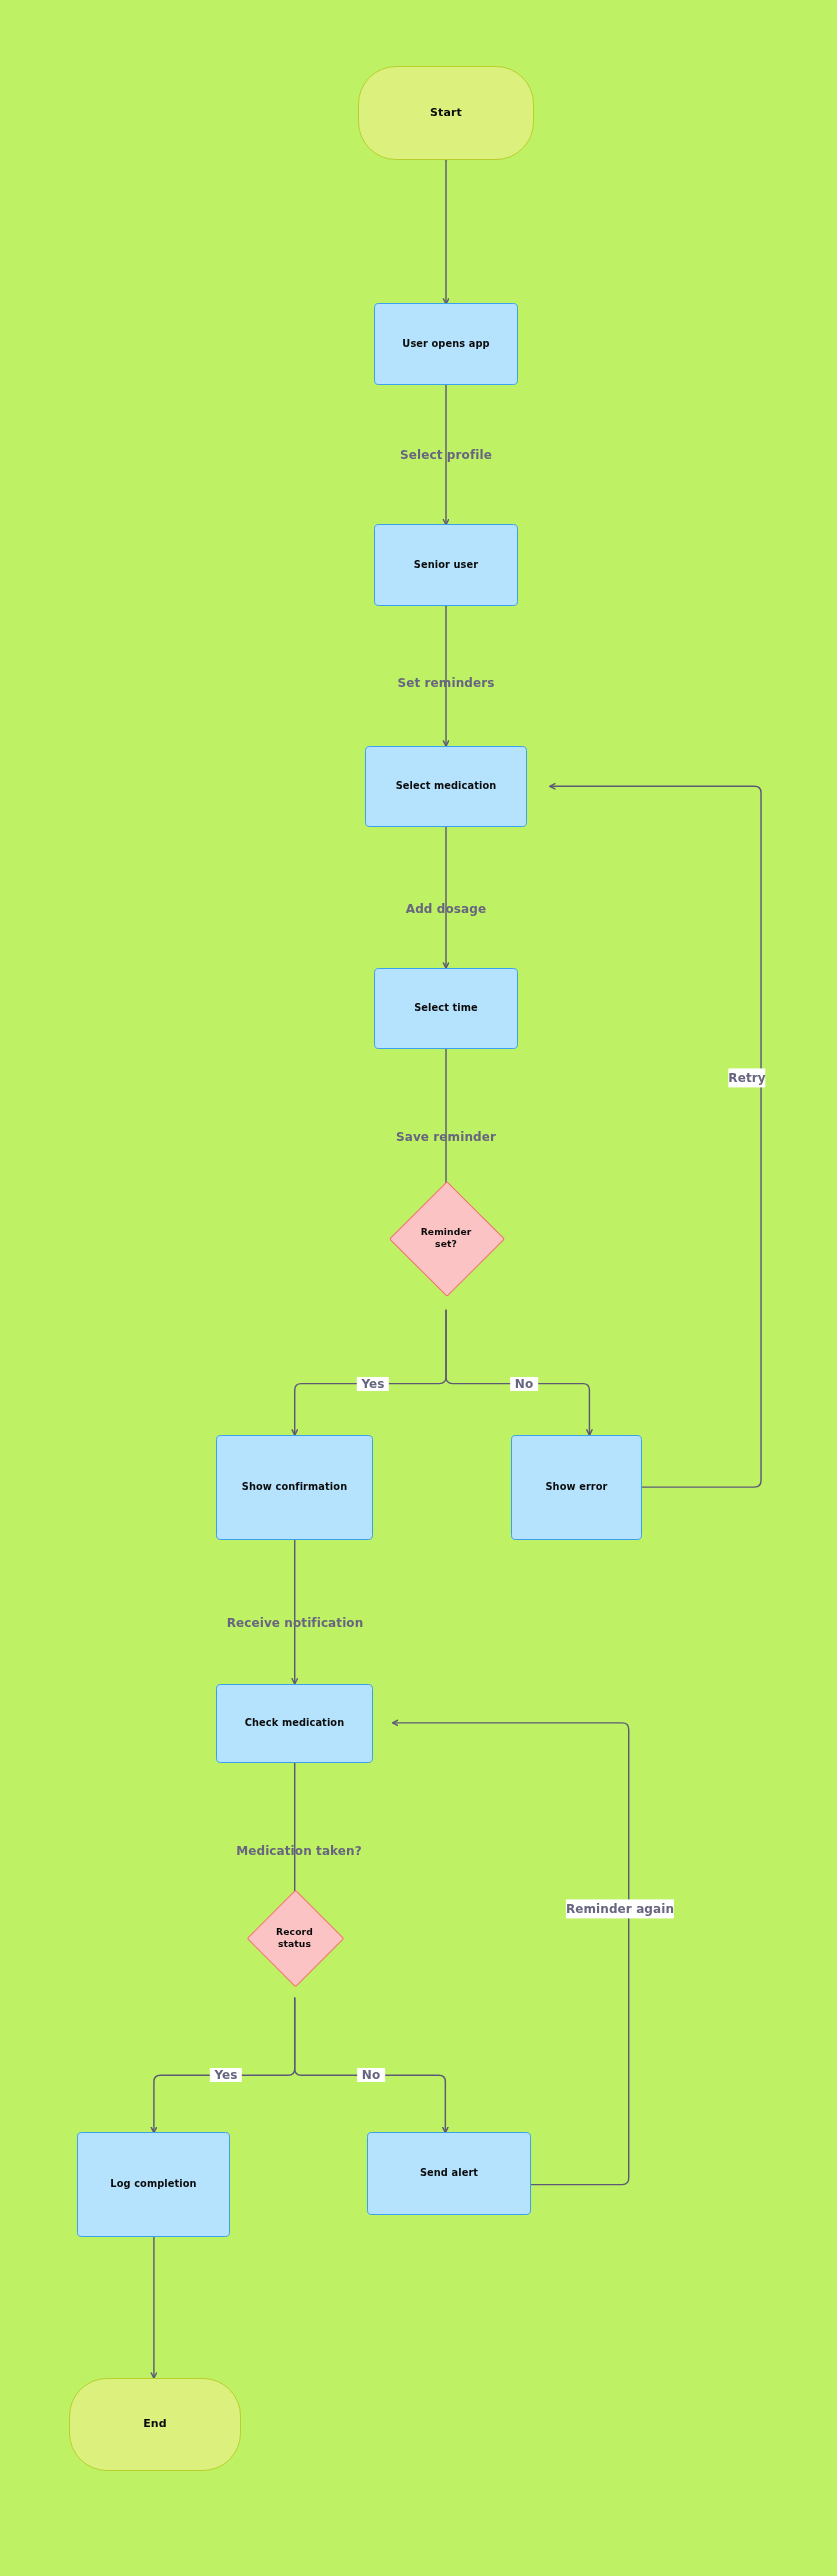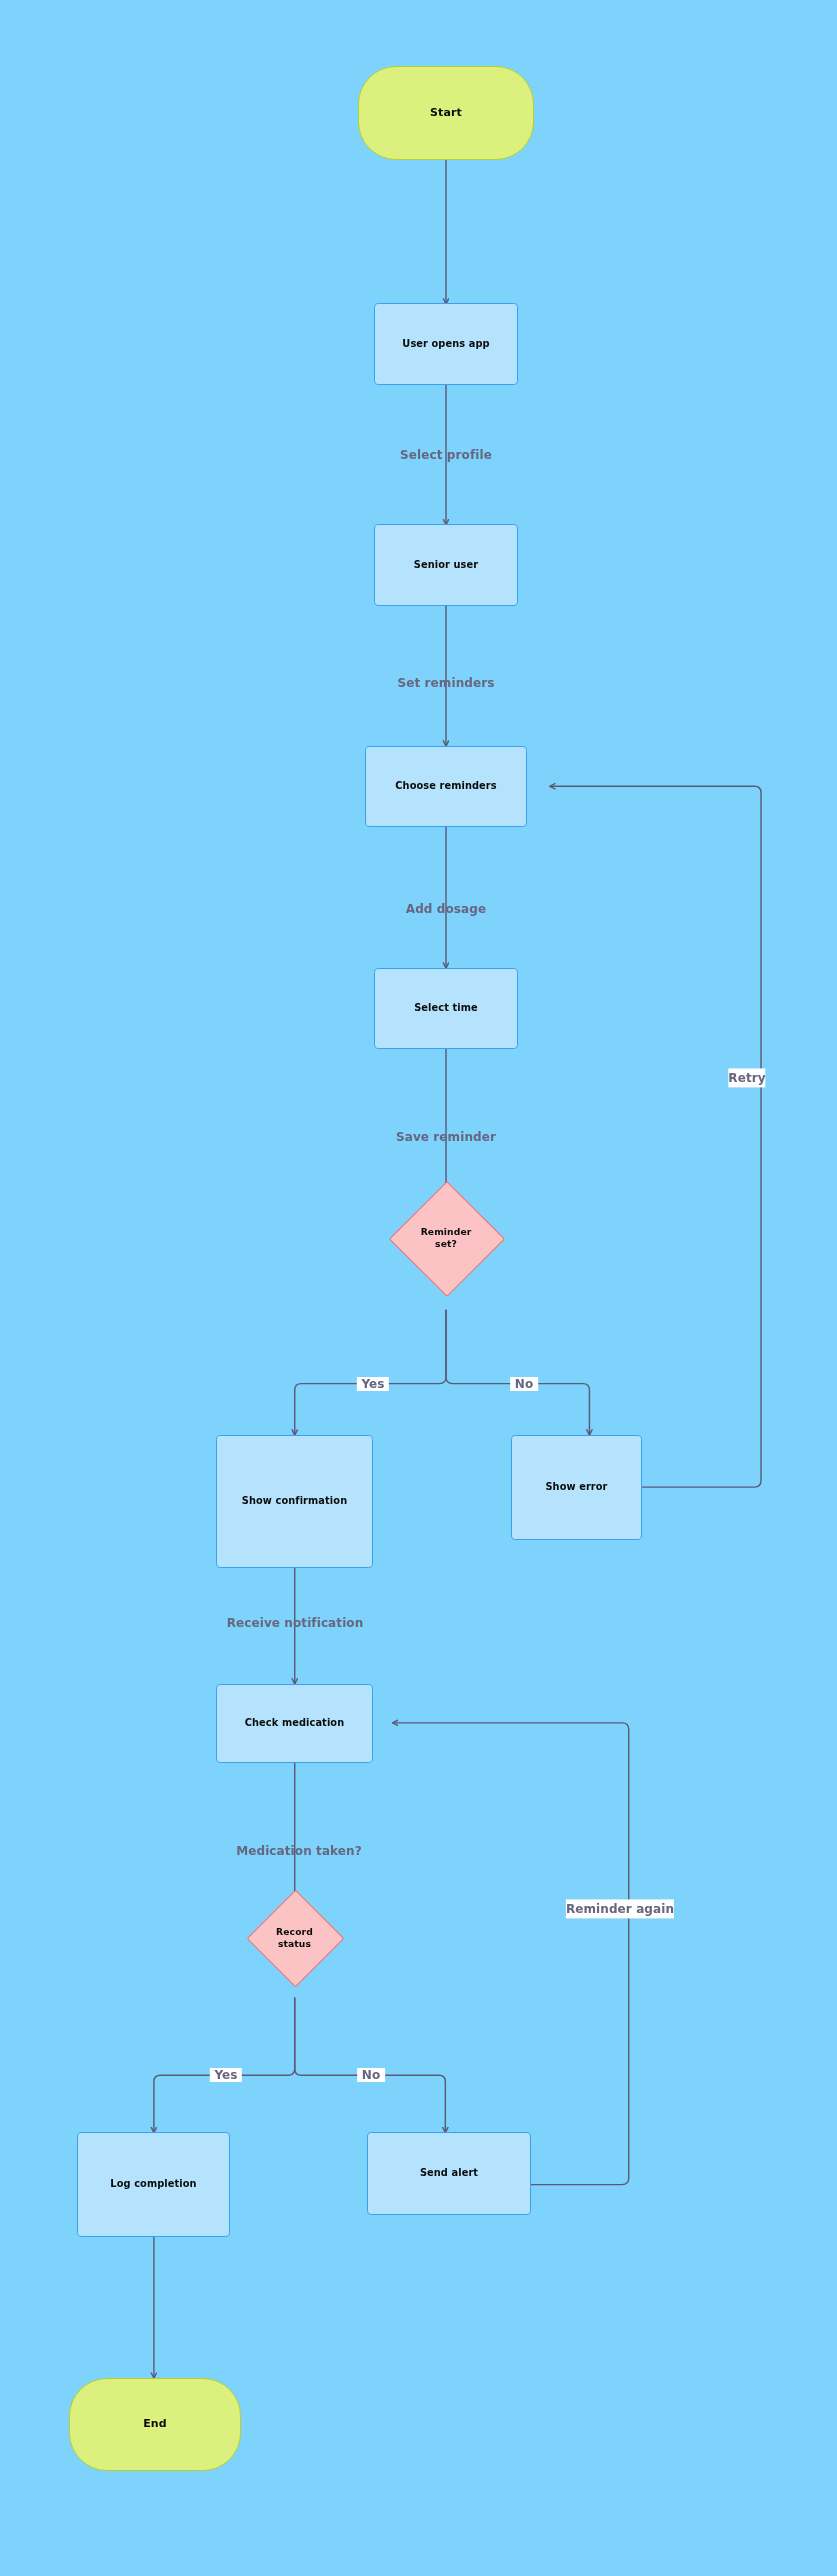--- a/index.html
+++ b/index.html
@@ -1,18 +1,18 @@
 <!DOCTYPE html>
 <html style="font-size:10.5px"><head>
 <meta charset="utf-8">
 <title>Medication Reminder Flowchart</title>
 <style>
   html,body{margin:0;padding:0;background:#ffffff;}
   body{width:837px;height:2576px;font-family:"DejaVu Sans",sans-serif;}
-  #canvas{position:relative;width:837px;height:2576px;overflow:hidden;background:#7dd3fc;}
+  #canvas{position:relative;width:837px;height:2576px;overflow:hidden;background:#bef264;}
   svg.edges{position:absolute;left:0;top:0;width:837px;height:2576px;}
   .node{position:absolute;box-sizing:border-box;display:flex;align-items:center;justify-content:center;text-align:center;}
   .node .nlabel{font-weight:700;color:#0b0b0b;line-height:1.28;letter-spacing:0.1px;}
   
   .n-terminal{background:#dcf07e;border:1.6px solid #b8cf2e;border-radius:38px;}
   .n-terminal .nlabel{font-size:11px;}
   
   .n-process{background:#b5e3fd;border:1.6px solid #3aa0f0;border-radius:4.6px;}
   .n-process .nlabel{font-size:9.8px;}
   
@@ -70,36 +70,36 @@
 
   <div class="node n-process" style="left:374px;top:303px;width:144px;height:82px;">
     <span class="nlabel">User opens app</span>
   </div>
 
   <div class="node n-process" style="left:374px;top:524px;width:144px;height:82px;">
     <span class="nlabel">Senior user</span>
   </div>
 
   <div class="node n-process" style="left:365px;top:746px;width:162px;height:81px;">
-    <span class="nlabel">Choose reminders</span>
+    <span class="nlabel">Select medication</span>
   </div>
 
   <div class="node n-process" style="left:374px;top:968px;width:144px;height:81px;">
     <span class="nlabel">Select time</span>
   </div>
 
   <div class="node n-decision" style="left:406px;top:1198px;width:80px;height:80px;">
     <div class="dia"></div>
     <span class="nlabel" style="white-space:nowrap;">
       <span>Reminder</span><br>
       <span>set?</span>
     </span>
   </div>
 
-  <div class="node n-process" style="left:216px;top:1435px;width:157px;height:133px;">
+  <div class="node n-process" style="left:216px;top:1435px;width:157px;height:105px;">
     <span class="nlabel">Show confirmation</span>
   </div>
 
   <div class="node n-process" style="left:511px;top:1435px;width:131px;height:105px;">
     <span class="nlabel">Show error</span>
   </div>
 
   <div class="node n-process" style="left:216px;top:1684px;width:157px;height:79px;">
     <span class="nlabel">Check medication</span>
   </div>

